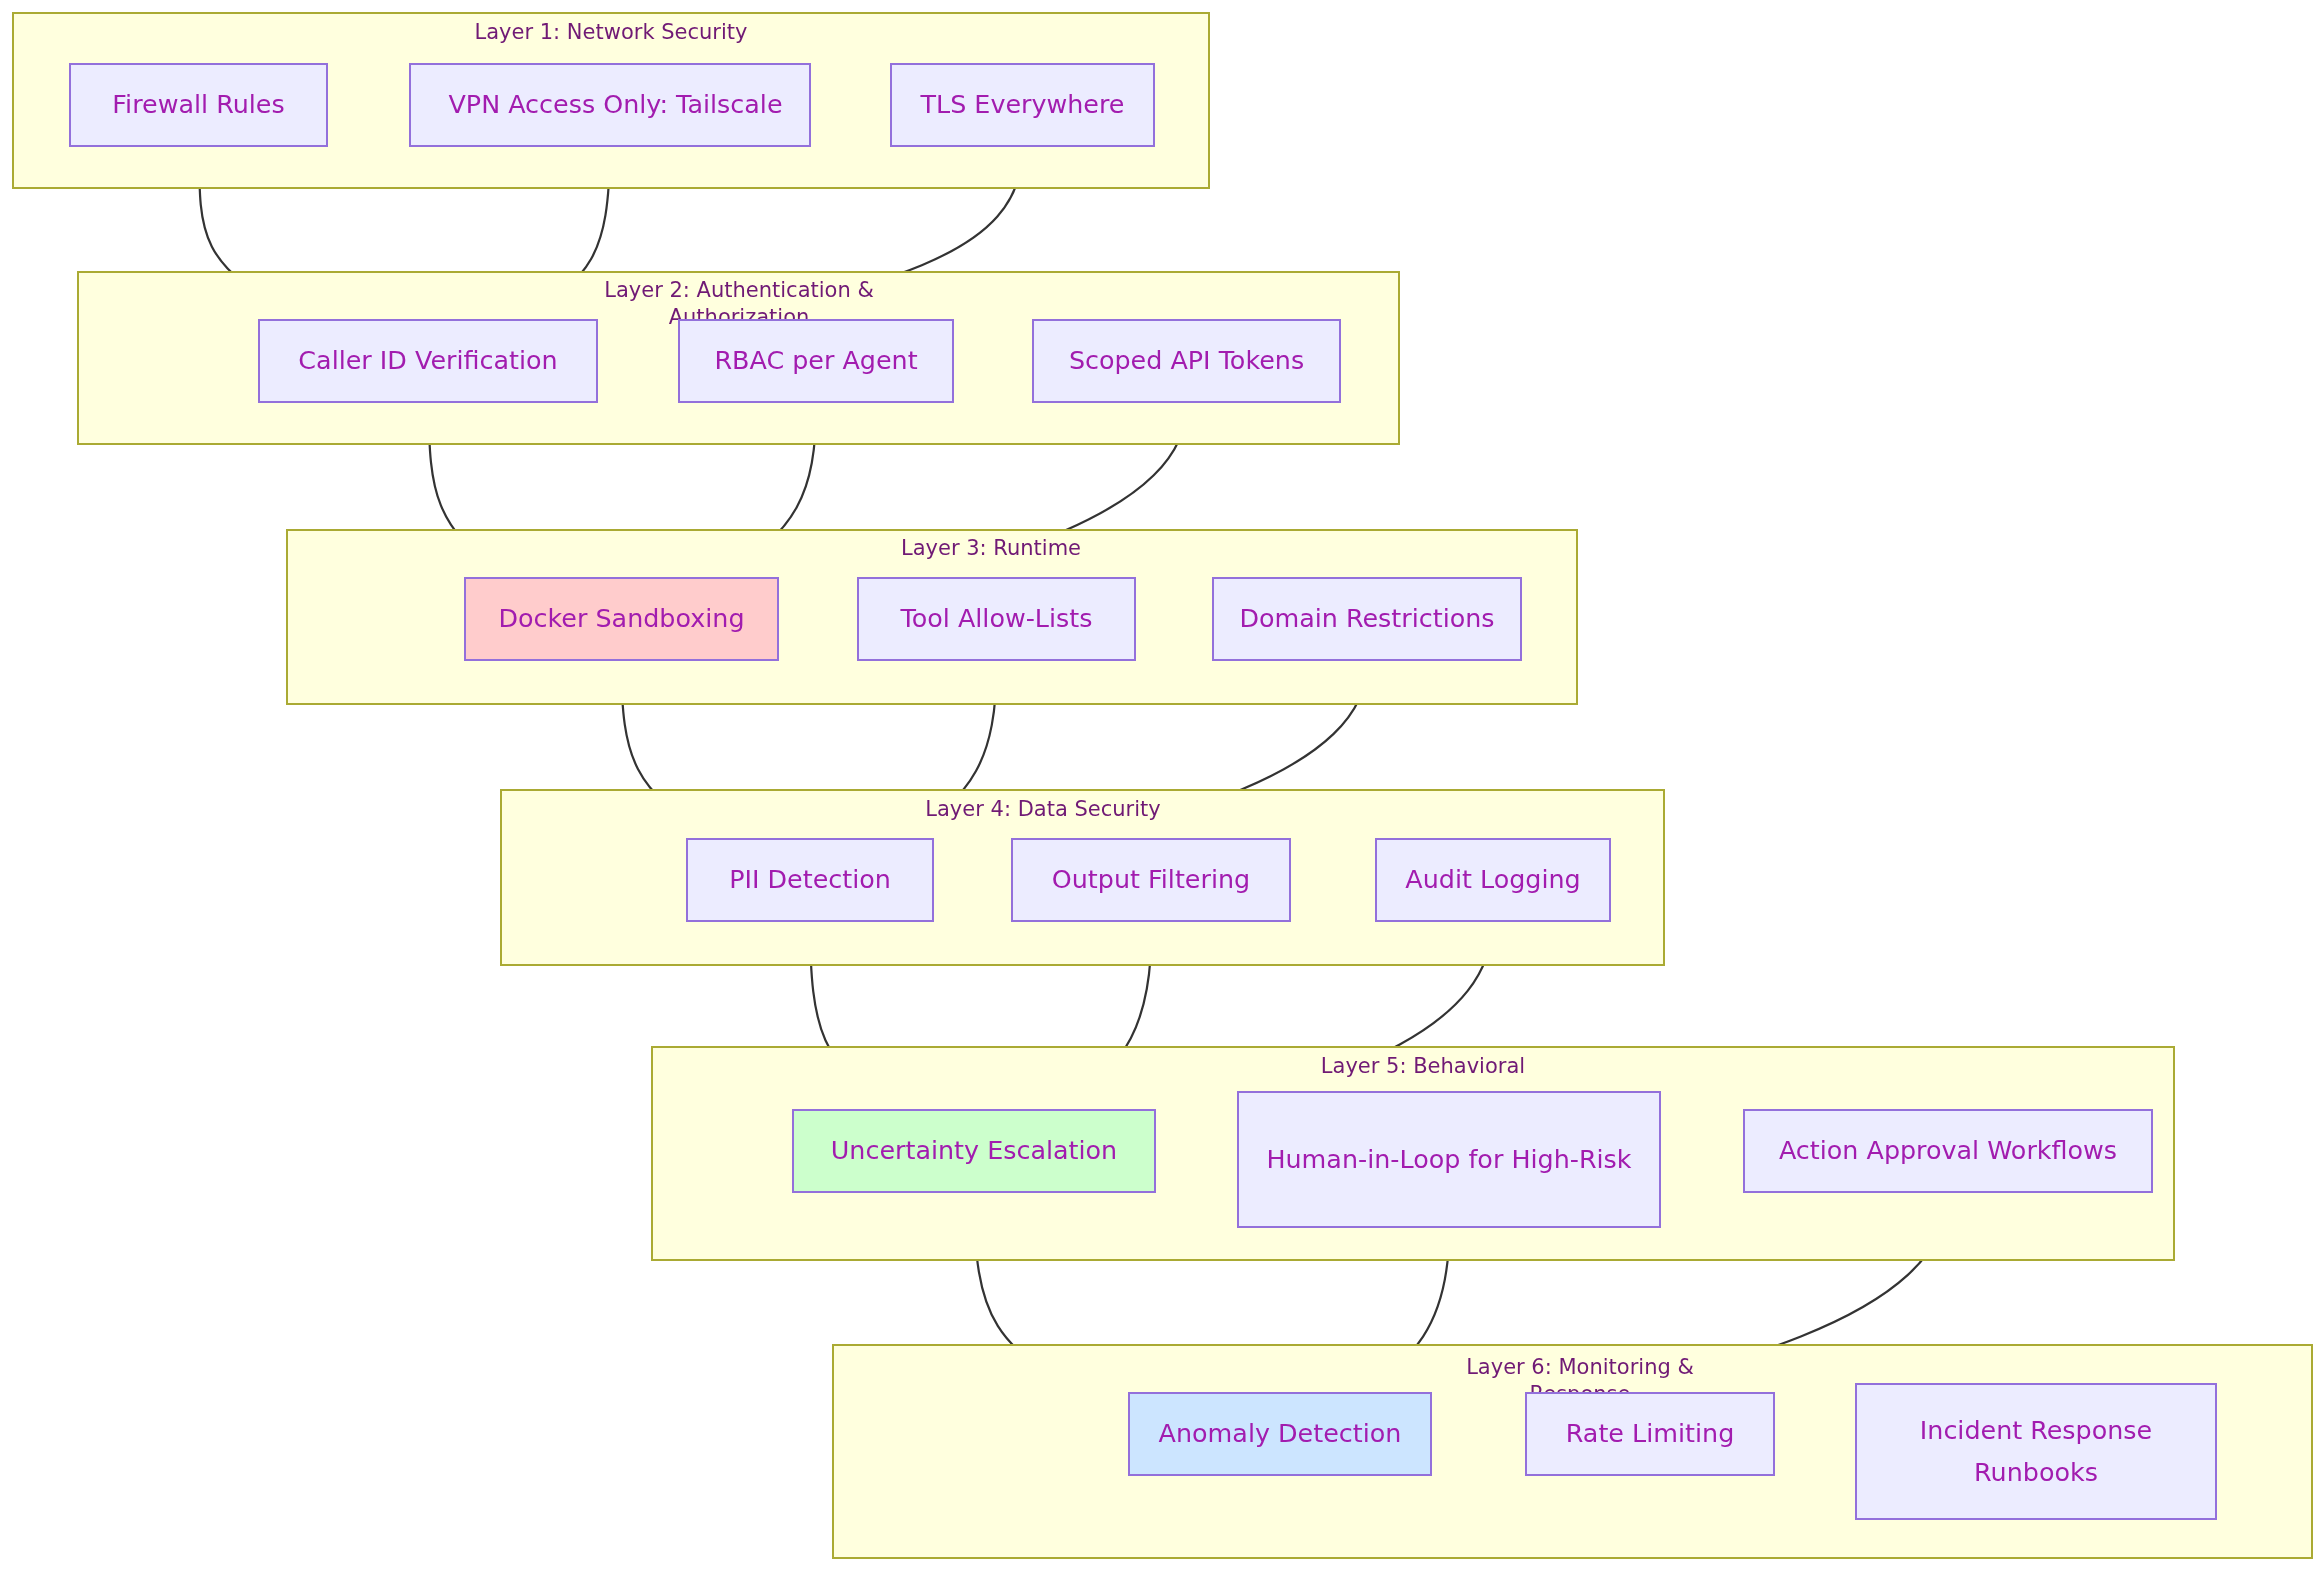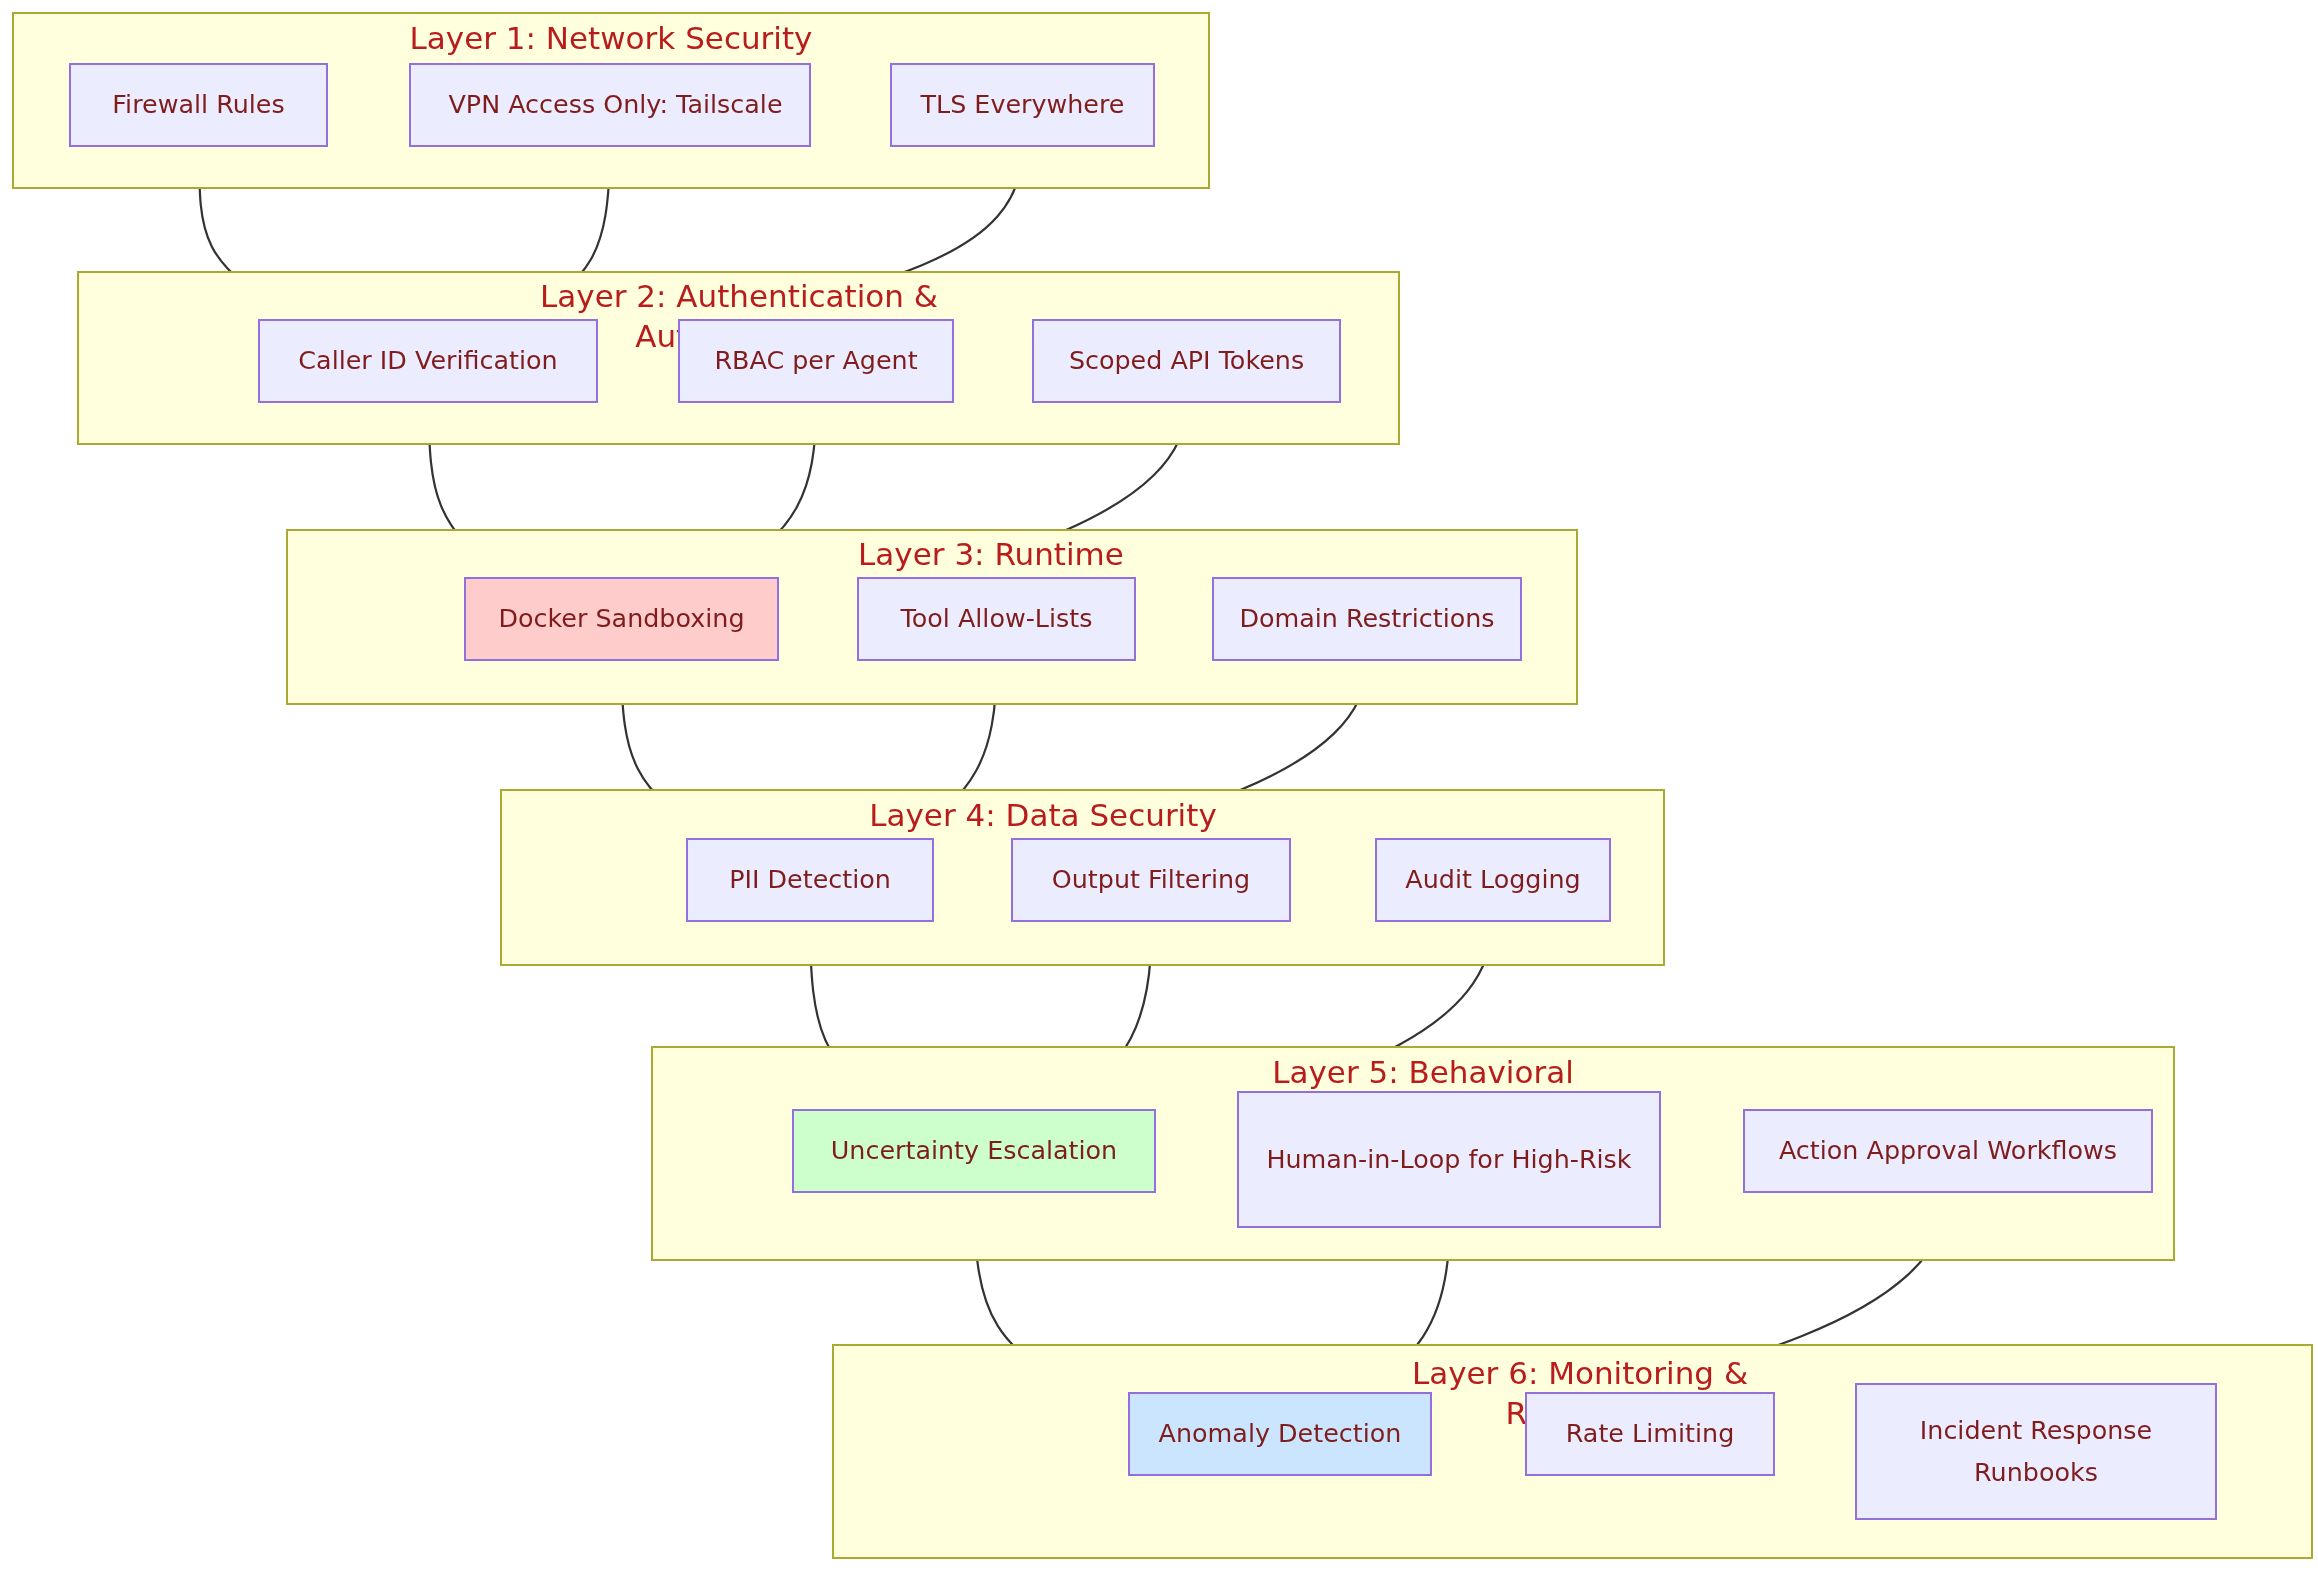--- a/index.html
+++ b/index.html
@@ -12,38 +12,38 @@
     overflow:hidden;
   }
   .layer{
     position:absolute;
     background:#ffffde;
     border:2.2px solid #aaaa33;
     box-sizing:border-box;
   }
   .layer-title{
     position:absolute;
-    color:#b91c1c;
-    font-size:31px;
+    color:#701a75;
+    font-size:21px;
     line-height:1.28;
     text-align:center;
     white-space:normal;
     transform:translateX(-50%);
     pointer-events:none;
   }
   .node{
     position:absolute;
     background:#ececff;
     border:2.2px solid #9370db;
     box-sizing:border-box;
     display:flex;
     align-items:center;
     justify-content:center;
     text-align:center;
-    color:#7f1d1d;
+    color:#a21caf;
     font-size:25.4px;
     line-height:1.62;
     padding:0 12px;
   }
   .node.pink{background:#ffcccc;}
   .node.green{background:#ccffcc;}
   .node.blue{background:#cce5ff;}
   svg.edges{
     position:absolute;
     left:0;top:0;

